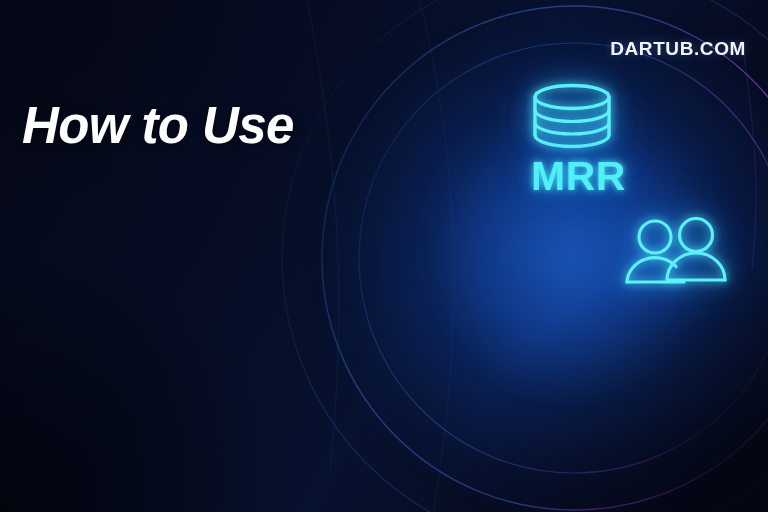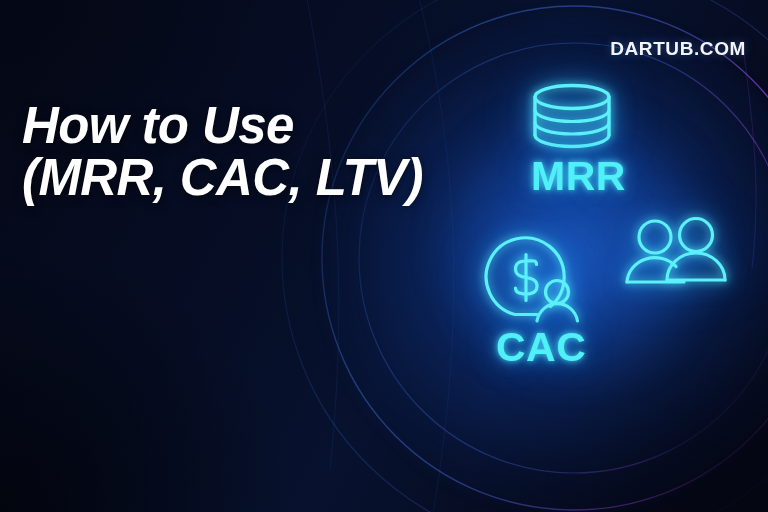--- a/index.html
+++ b/index.html
@@ -182,49 +182,34 @@
     <path d="M 412 -30 C 455 130, 470 300, 432 520" fill="none" stroke="#2b57a8" stroke-opacity="0.13" stroke-width="1.2"></path>
     <path d="M 742 40 C 756 140, 760 200, 752 268" fill="none" stroke="#7b3fc4" stroke-opacity="0.22" stroke-width="1.1"></path>
   </svg>
 
   <div class="bg-corner-dark"></div>
 
   <div class="brand">DARTUB.COM</div>
 
   <div class="headline">
     <span class="ln">How to Use</span>
-    <span class="ln">(MRR, CAC, LTV)</span>
   </div>
 
   <div class="metric" id="metric-mrr">
     <svg class="neon-svg" id="mrr-icon" width="82" height="64" viewBox="0 0 82 64">
       <ellipse cx="41" cy="13" rx="37" ry="11.5" stroke-width="3.4"></ellipse>
       <path d="M 4 13 L 4 51" stroke-width="3.4"></path>
       <path d="M 78 13 L 78 51" stroke-width="3.4"></path>
       <path d="M 4 51 A 37 11.5 0 0 0 78 51" stroke-width="3.4"></path>
       <path d="M 4 26 A 37 11.5 0 0 0 78 26" stroke-width="3.2"></path>
       <path d="M 4 38.5 A 37 11.5 0 0 0 78 38.5" stroke-width="3.2"></path>
     </svg>
     <div class="metric-label" id="mrr-label">MRR</div>
   </div>
 
-  <div class="metric" id="metric-cac">
-    <svg class="neon-svg" id="cac-icon" width="122" height="96" viewBox="0 0 122 96">
-
-      <path d="M 76.5 78.5 A 39 39 0 1 0 41 86.5 L 63 86.5" stroke-width="3.2"></path>
-
-      <path d="M 52 26.5 L 52 72.5" stroke-width="3.2"></path>
-      <path d="M 62.5 36.5 C 62.5 31.5, 57.5 33, 52 33 C 46 33, 41.5 35, 41.5 41 C 41.5 47, 46.5 48.5, 52 49.5 C 58 50.5, 63 52, 63 58 C 63 64, 58 66, 52 66 C 46.5 66, 41.5 64.5, 41.5 60" stroke-width="3.2"></path>
-
-      <circle cx="83" cy="64" r="11.5" stroke-width="3.2"></circle>
-
-      <path d="M 63 93 A 20.5 20.5 0 0 1 103.5 93" stroke-width="3.2"></path>
-    </svg>
-    <div class="metric-label" id="cac-label">CAC</div>
-  </div>
 
   <div class="metric" id="metric-ltv">
     <svg class="neon-svg" id="ltv-icon" width="106" height="70" viewBox="0 0 106 70">
 
       <circle cx="31" cy="19" r="16" stroke-width="3.2"></circle>
 
       <path d="M 3 64 A 28 26 0 0 1 52 48.5" stroke-width="3.2"></path>
       <path d="M 3 64 L 60 64" stroke-width="3.2"></path>
 
       <circle cx="72" cy="17" r="16.5" stroke-width="3.2"></circle>

